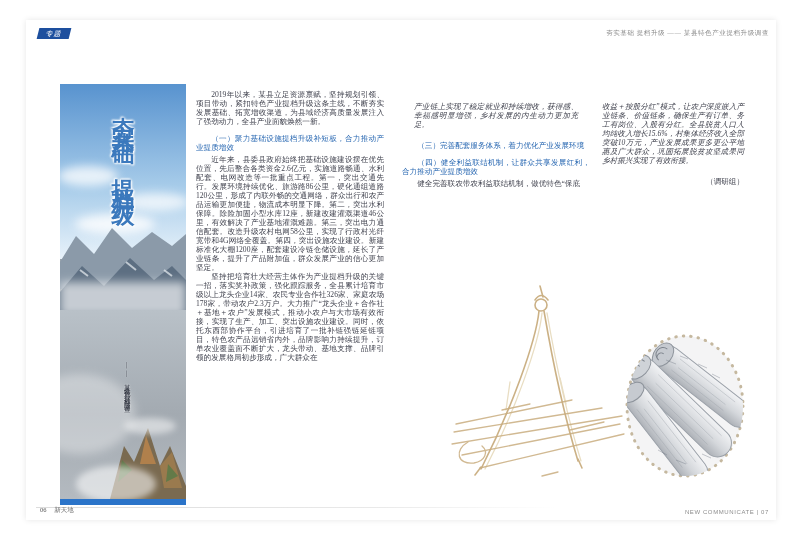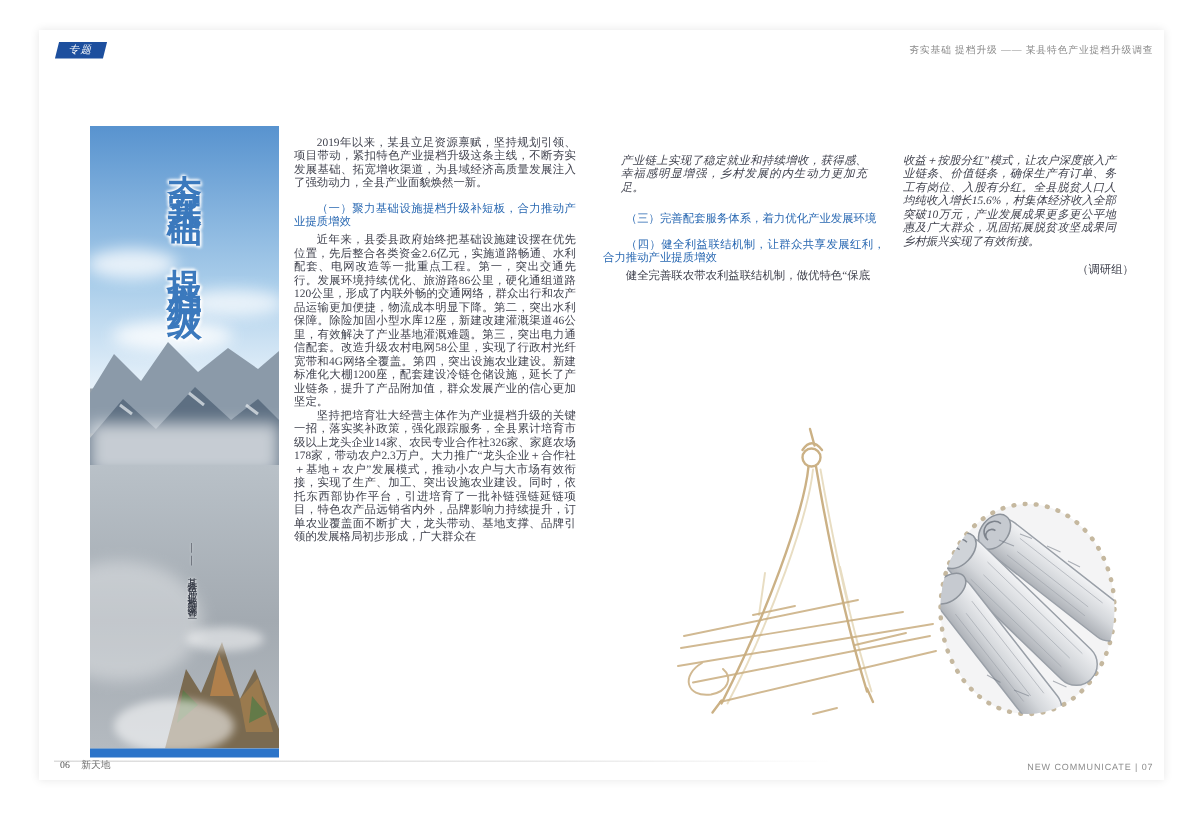--- a/index.html
+++ b/index.html
@@ -56,21 +56,21 @@
   }
   .col1{left:170px;width:188px;}
   .col2{left:376px;width:188px;}
   .col3{left:564px;width:166px;}
   .para{margin:0;text-indent:2em;}
   .cont{margin:12px;text-indent:0;font-style:italic;}
   .h{
     color:#2968b2;font-weight:400;margin:8px 0 3px;
     text-indent:2em;text-align:justify;
   }
-  .attr{margin:10px 0 0;text-align:right;text-indent:0;font-family:Liberation Mono, monospace;}
+  .attr{margin:10px 12px 0;text-align:right;text-indent:0;}
   
   .compass{position:absolute;left:424px;top:260px;width:182px;height:210px;}
   .rolls{position:absolute;left:596px;top:310px;width:126px;height:152px;}
   
   .bottom-edge{
     position:absolute;left:10px;top:487px;width:520px;height:1px;
     background:linear-gradient(to right,#dcdcdc,#e9e9e9 65%,rgba(233,233,233,0));
   }
   .footer-left{
     position:absolute;left:14px;bottom:5px;font-size:6.5px;color:#6d6d6d;

